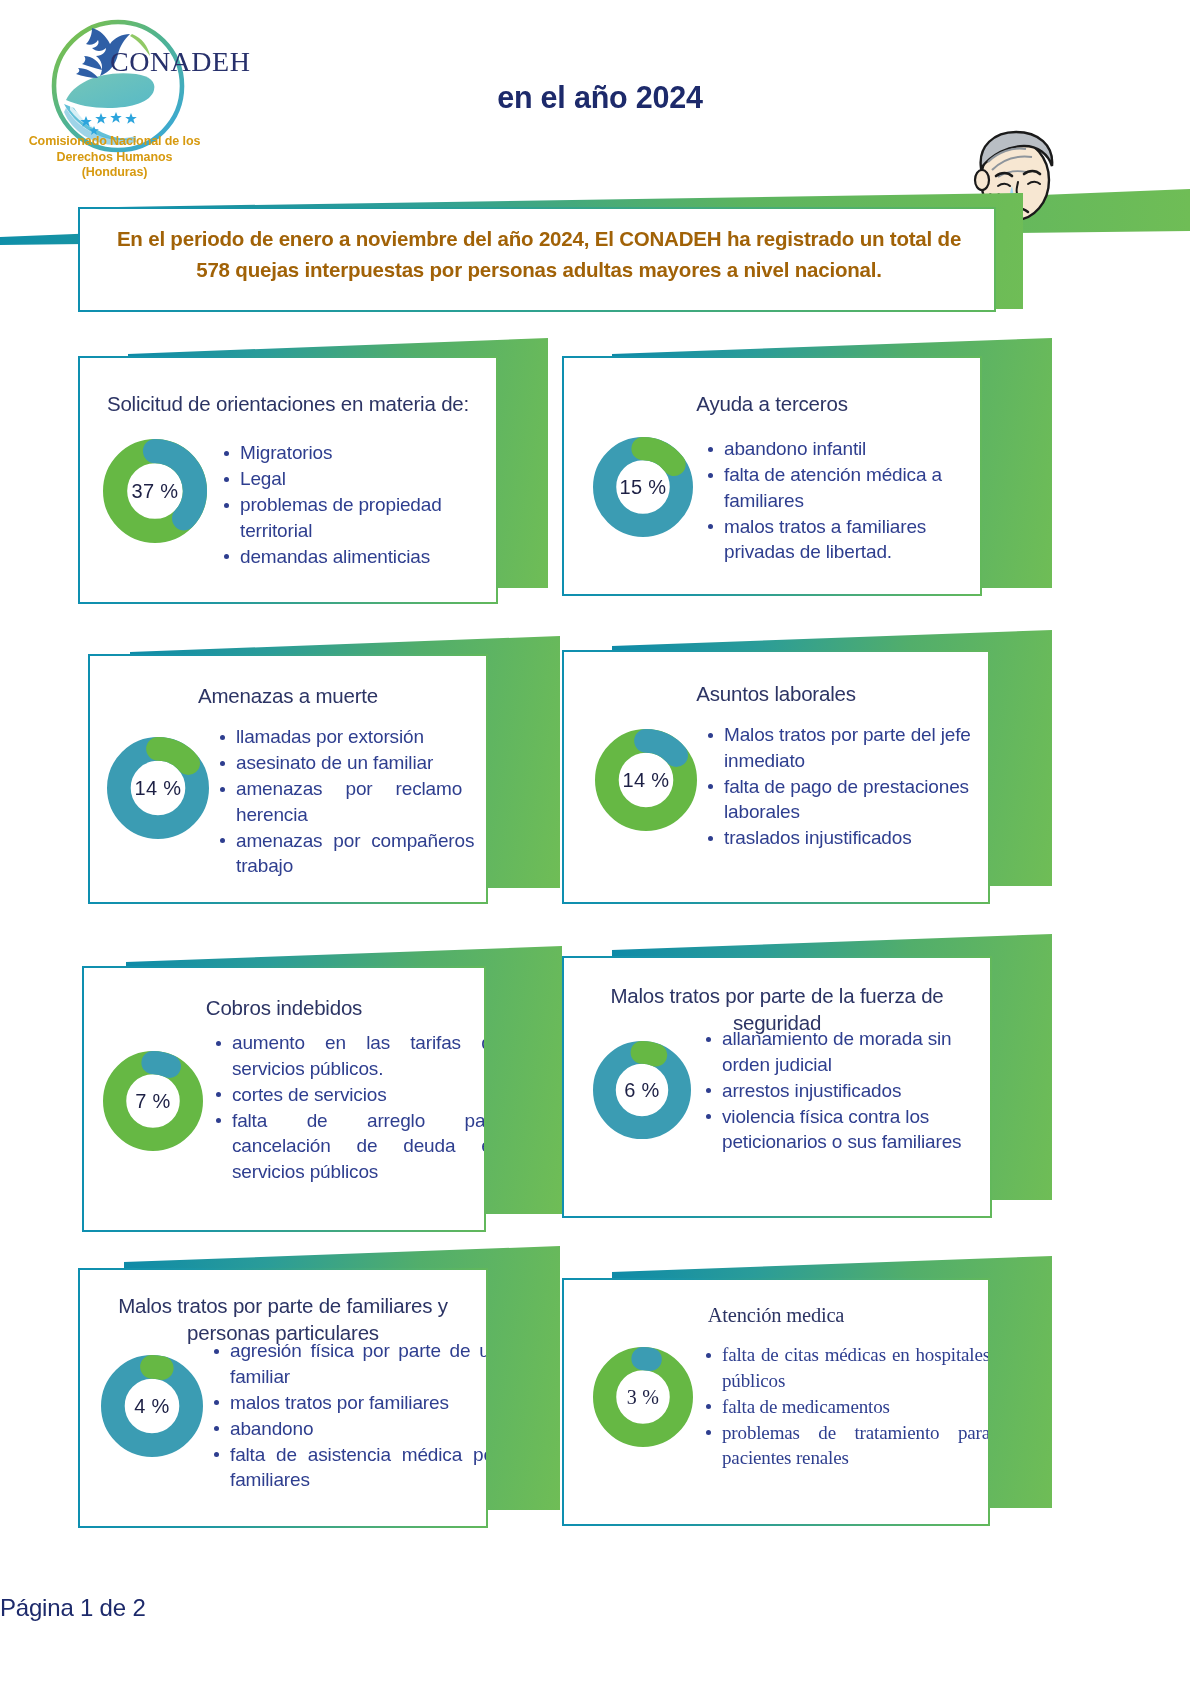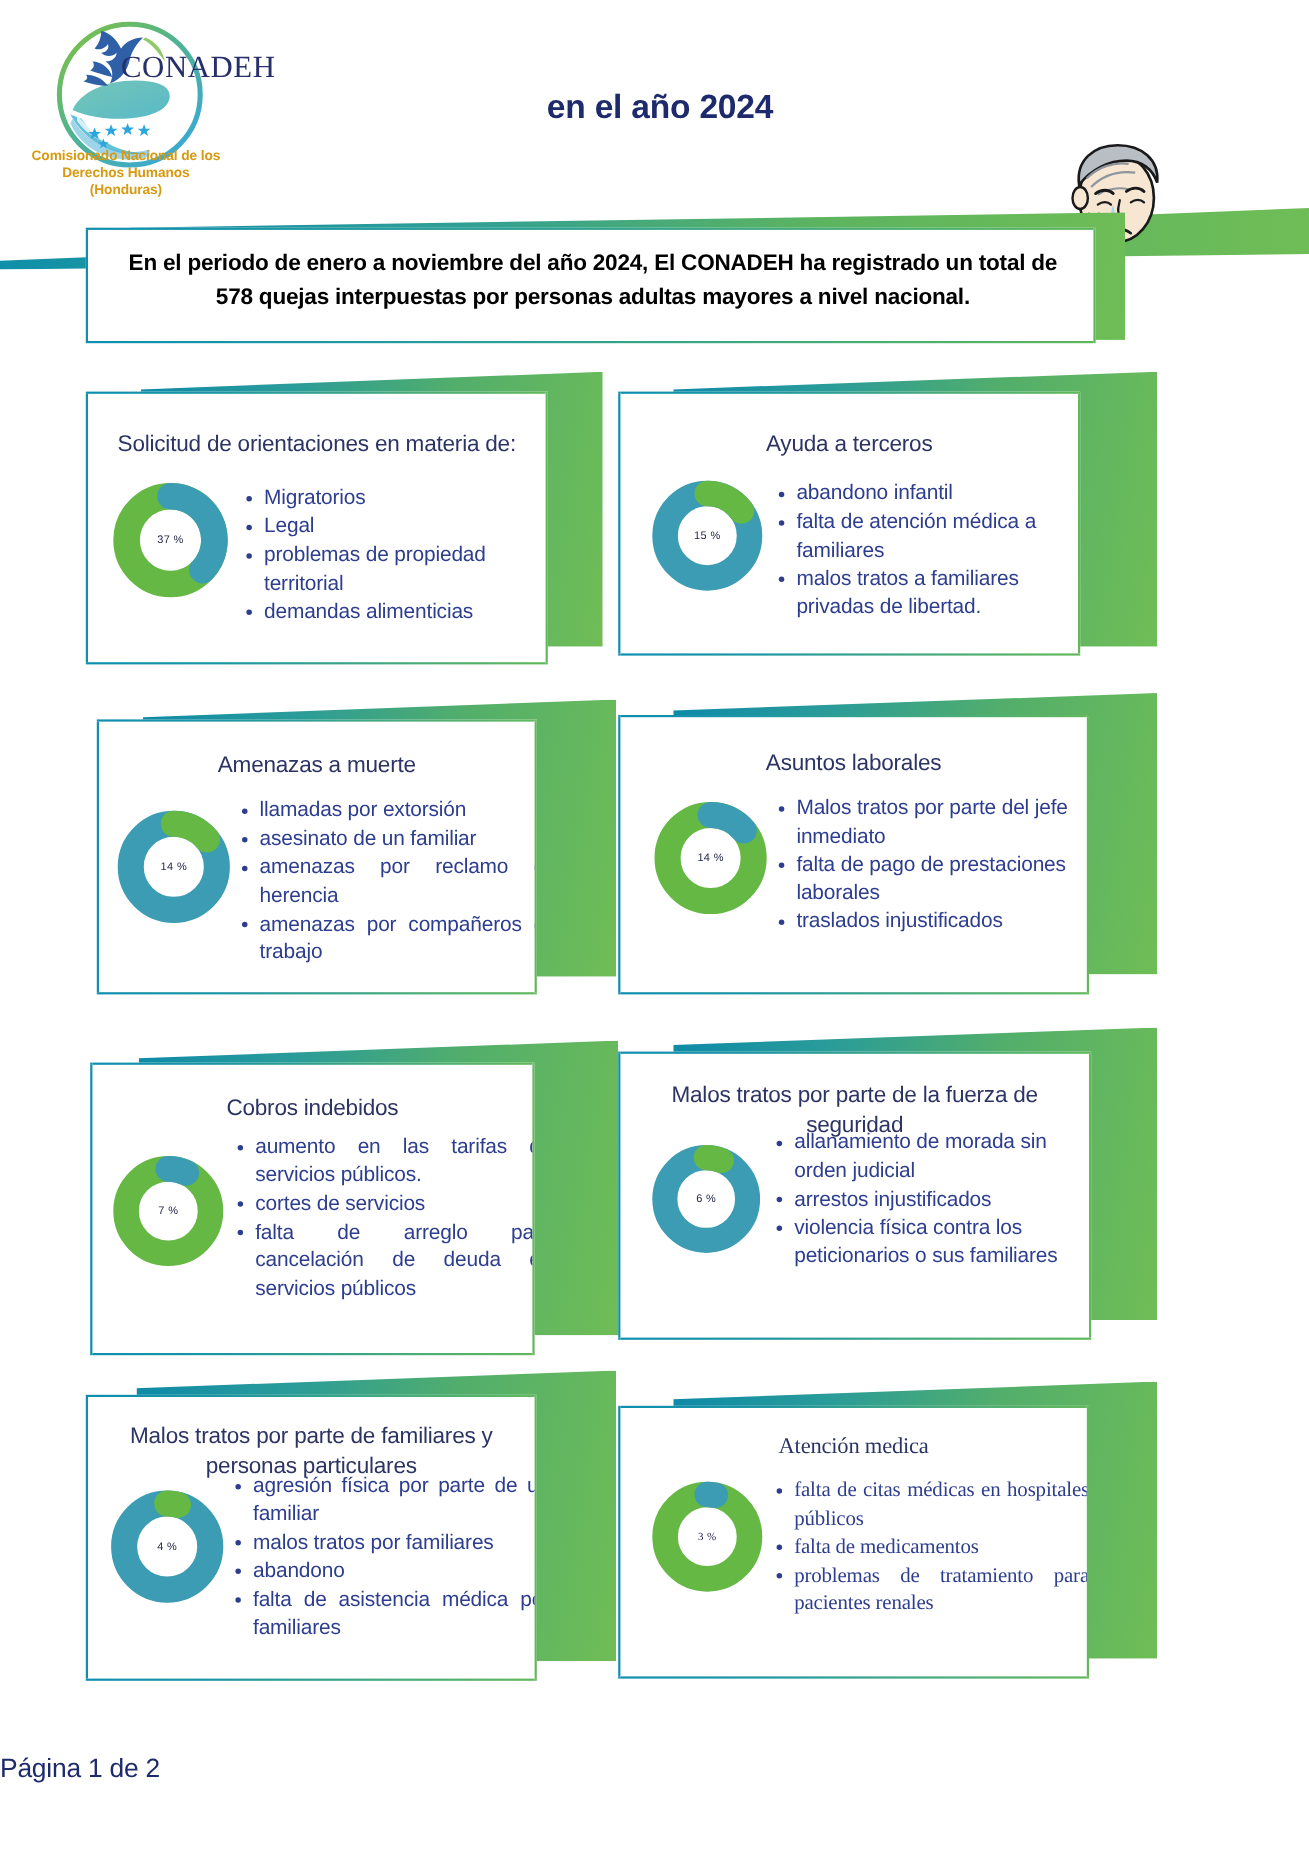--- a/index.html
+++ b/index.html
@@ -51,21 +51,21 @@
   }
   .intro-box{
     position:absolute;left:0;top:0;width:918px;height:105px;
     background:#ffffff;
     border:2.2px solid;
     border-image:linear-gradient(90deg,#0e8fb0 0%,#2ba094 45%,#5fb75c 100%) 1;
     box-sizing:border-box;
   }
   .intro-text{
     position:absolute;left:20px;top:14px;width:878px;
-    text-align:center;color:#000000;font-weight:bold;
+    text-align:center;color:#a16207;font-weight:bold;
     font-size:20.5px;line-height:31px;letter-spacing:-0.2px;
   }
 
   
   #grid{position:absolute;left:0;top:332px;width:1190px;height:1240px;}
   .card-slot{position:absolute;}
 
   .card-shadow{
     position:absolute;
     background:linear-gradient(100deg,#0e8aa8 0%,#2a9c99 30%,#52ae6b 62%,#6fbd56 100%);
@@ -85,21 +85,21 @@
     text-align:center;color:#2c3464;
     font-size:20.5px;line-height:27px;letter-spacing:-0.2px;
   }
 
   
   .donut{position:absolute;}
   .donut svg{display:block;}
   .donut-label{
     position:absolute;left:0;top:0;width:100%;height:100%;
     display:flex;align-items:center;justify-content:center;
-    color:#1d2045;font-size:10px;letter-spacing:0.3px;
+    color:#1d2045;font-size:20px;letter-spacing:0.3px;
     pointer-events:none;
   }
 
   
   .blist{
     position:absolute;
     color:#2e3e8f;
     font-size:19px;line-height:25.5px;letter-spacing:-0.15px;
     list-style:none;margin:0;padding:0;
   }

